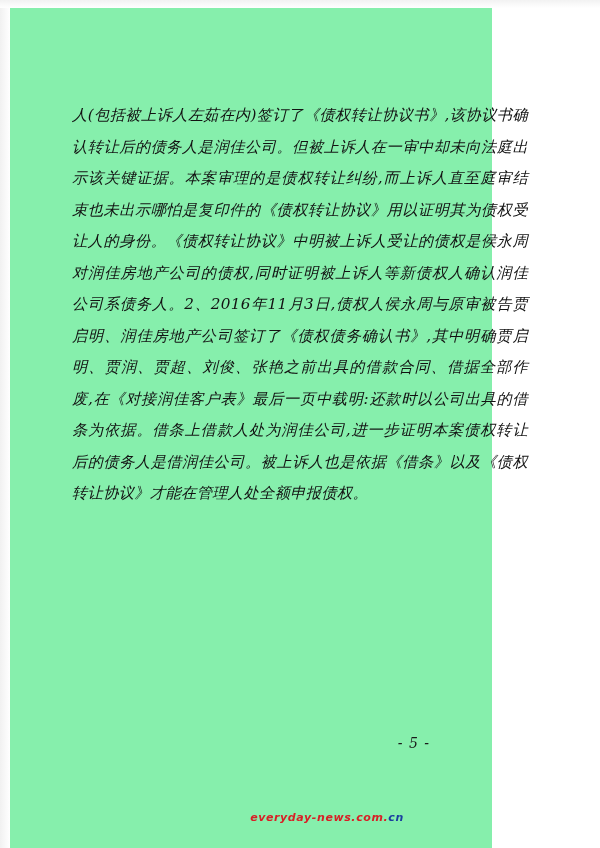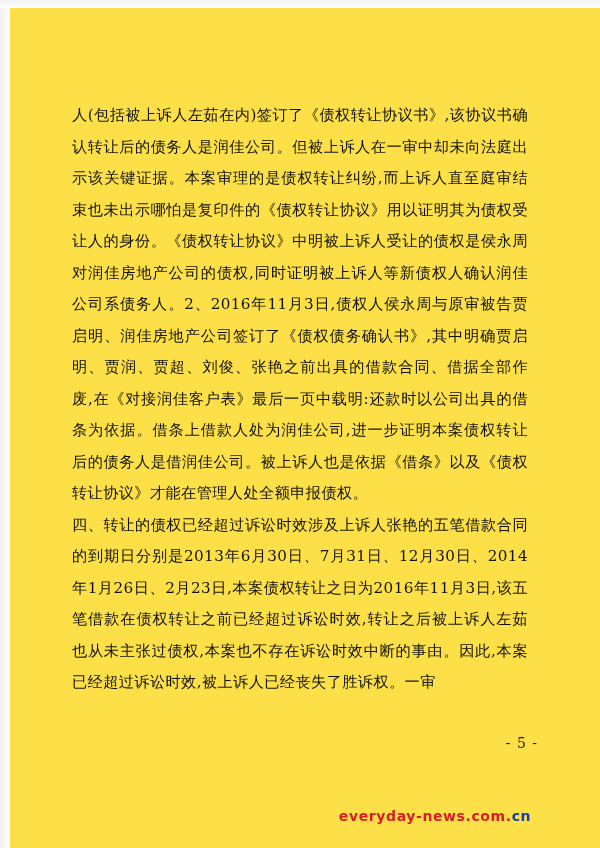--- a/index.html
+++ b/index.html
@@ -9,24 +9,25 @@
   body {
     width: 600px;
     height: 848px;
     background: #ffffff;
     font-family: "DejaVu Serif", "Liberation Serif", serif;
     overflow: hidden;
     position: relative;
   }
   .page {
     position: relative;
-    width: 600px;
+    width: 492px;
     height: 848px;
-    background: #fde047;
+    background: #86efac;
     box-sizing: border-box;
+    font-style: italic;
   }
   .doc-body {
     position: absolute;
     left: 72px;
     top: 100px;
     width: 456px;
   }
   .para {
     font-size: 15.2px;
     line-height: 31.5px;
@@ -61,21 +62,21 @@
     font-size: 30px;
     font-weight: bold;
     color: #d81f26;
     letter-spacing: 2px;
     line-height: 34px;
     font-family: "DejaVu Serif", "Liberation Serif", serif;
     text-shadow: 0 0 1px rgba(216,31,38,0.4);
   }
   .watermark-url {
     margin-top: 4px;
-    font-size: 14px;
+    font-size: 11px;
     font-weight: bold;
     color: #d81f26;
     letter-spacing: 0.6px;
     font-family: "DejaVu Sans", "Liberation Sans", sans-serif;
   }
   .watermark-url .cn-tld {
     color: #1b3fa0;
   }
   .scan-edge-left {
     position: absolute;
@@ -96,21 +97,20 @@
 </style>
 </head>
 <body>
 
 <div class="page">
   <div class="scan-edge-left"></div>
   <div class="scan-edge-top"></div>
 
   <div class="doc-body">
     <p class="para">人(包括被上诉人左茹在内)签订了《债权转让协议书》,该协议书确认转让后的债务人是润佳公司。但被上诉人在一审中却未向法庭出示该关键证据。本案审理的是债权转让纠纷,而上诉人直至庭审结束也未出示哪怕是复印件的《债权转让协议》用以证明其为债权受让人的身份。《债权转让协议》中明被上诉人受让的债权是侯永周对润佳房地产公司的债权,同时证明被上诉人等新债权人确认润佳公司系债务人。2、2016年11月3日,债权人侯永周与原审被告贾启明、润佳房地产公司签订了《债权债务确认书》,其中明确贾启明、贾润、贾超、刘俊、张艳之前出具的借款合同、借据全部作废,在《对接润佳客户表》最后一页中载明:还款时以公司出具的借条为依据。借条上借款人处为润佳公司,进一步证明本案债权转让后的债务人是借润佳公司。被上诉人也是依据《借条》以及《债权转让协议》才能在管理人处全额申报债权。</p>
-    <p class="para indent">四、转让的债权已经超过诉讼时效涉及上诉人张艳的五笔借款合同的到期日分别是2013年6月30日、7月31日、12月30日、2014年1月26日、2月23日,本案债权转让之日为2016年11月3日,该五笔借款在债权转让之前已经超过诉讼时效,转让之后被上诉人左茹也从未主张过债权,本案也不存在诉讼时效中断的事由。因此,本案已经超过诉讼时效,被上诉人已经丧失了胜诉权。一审</p>
   </div>
 
   <div class="page-number">- 5 -</div>
 
   <div class="watermark">
     <div class="watermark-url"><span>everyday-news.com.</span><span class="cn-tld">cn</span></div>
   </div>
 </div>
 
 </body></html>

